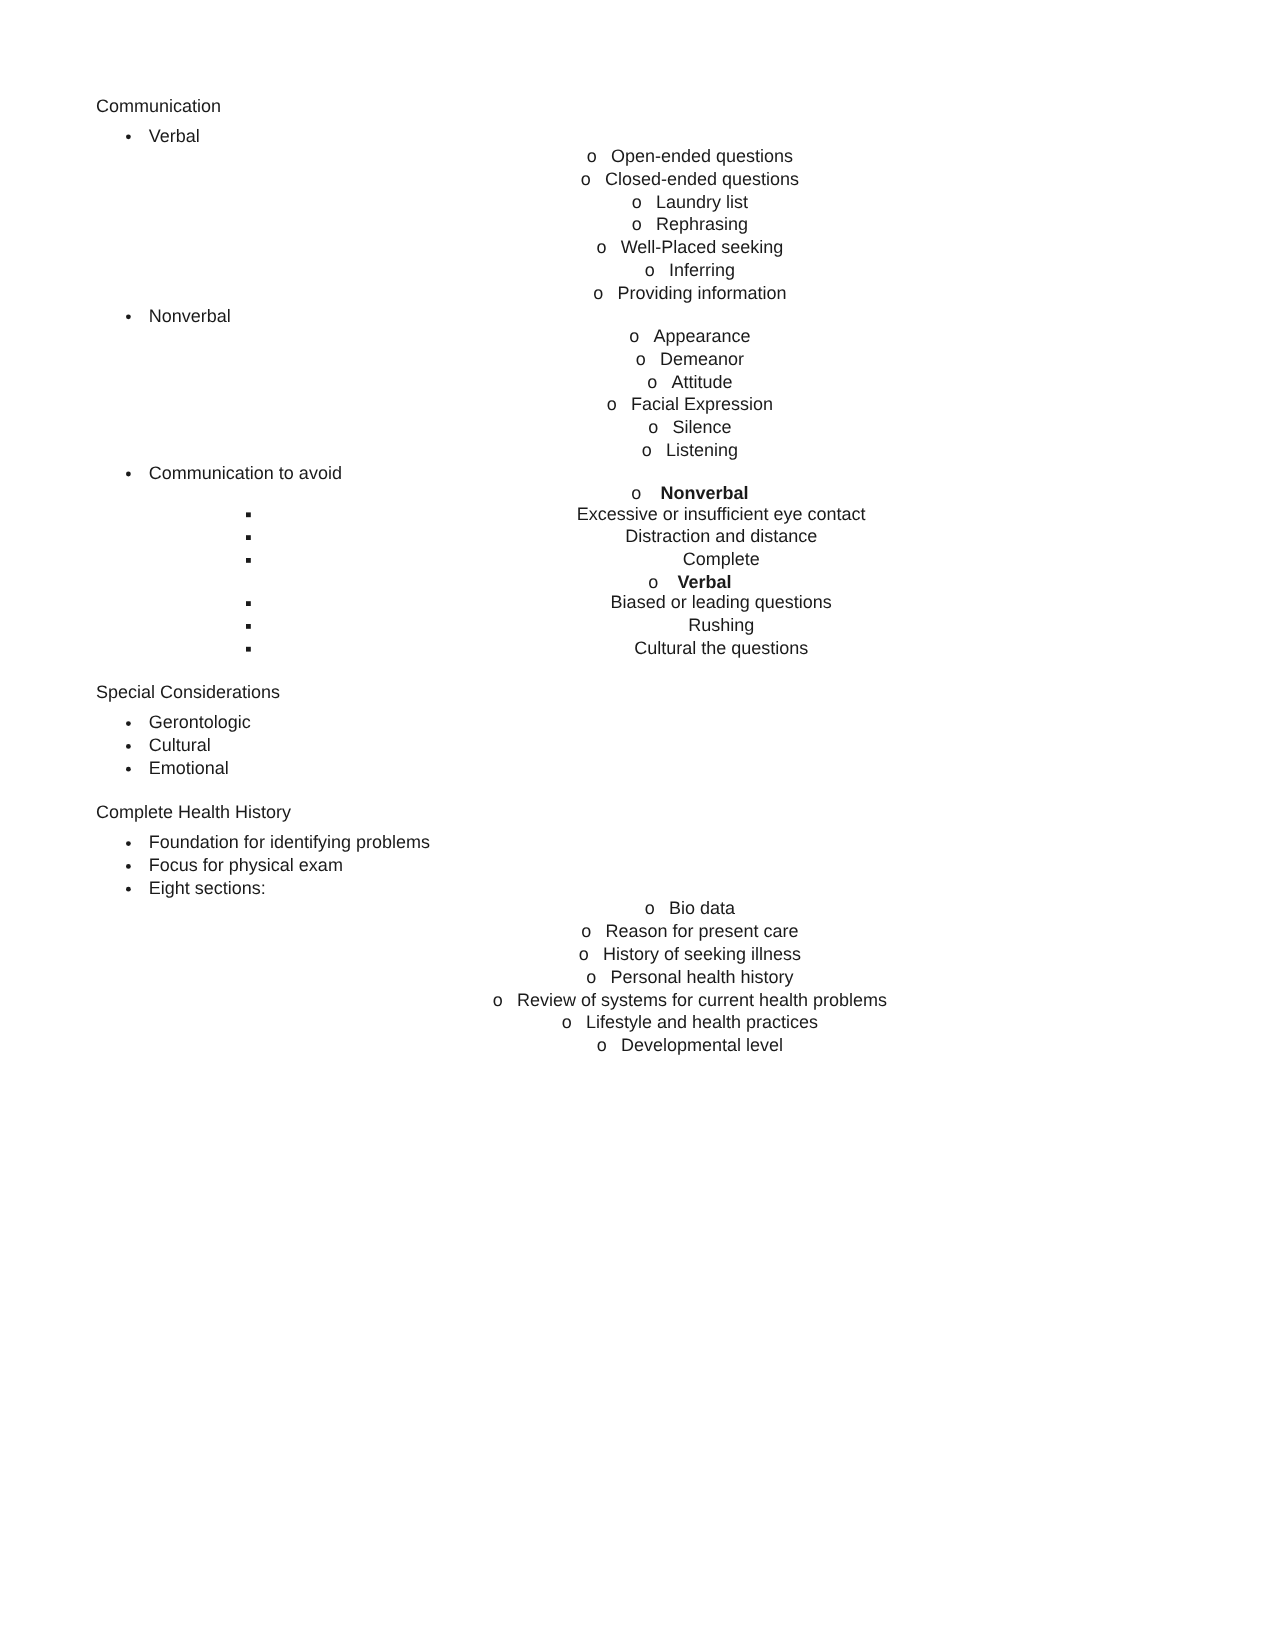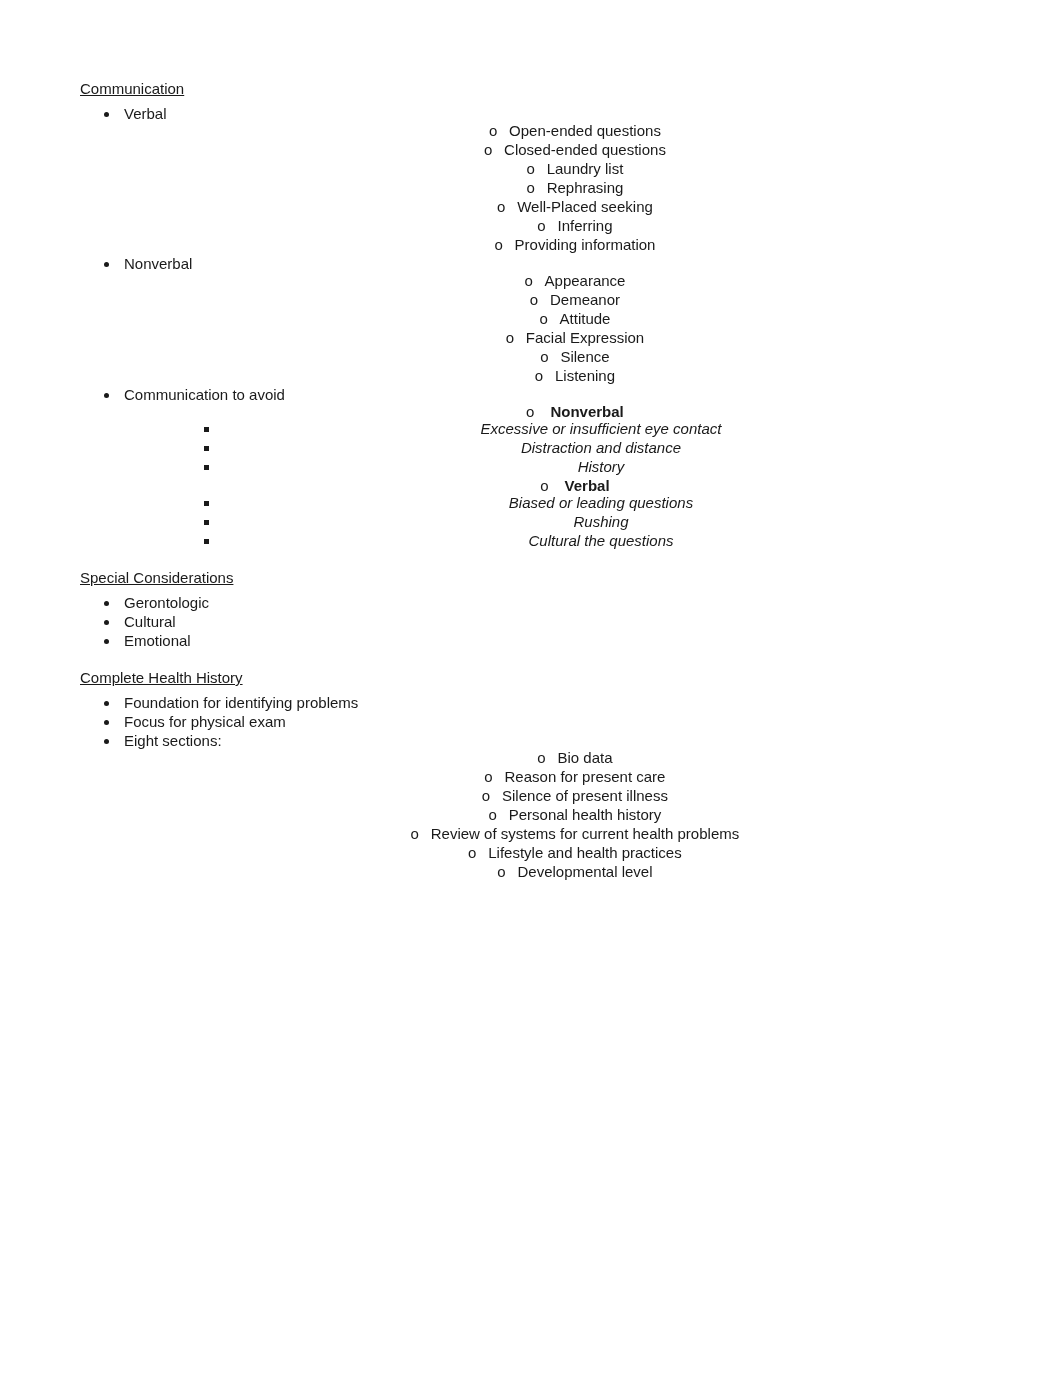--- a/index.html
+++ b/index.html
@@ -16,21 +16,20 @@
       width: 1062px;
       min-height: 1376px;
       padding: 60px 80px;
     }
 
     .section-heading {
       font-size: 15px;
       font-weight: normal;
       margin-bottom: 8px;
       margin-top: 20px;
-      text-decoration: underline;
     }
 
     ul.level1 {
       list-style-type: disc;
       padding-left: 40px;
       margin-bottom: 4px;
     }
 
     ul.level1 > li {
       margin-bottom: 2px;
@@ -55,21 +54,20 @@
       color: #1a1a1a;
     }
 
     ul.level3 {
       list-style-type: square;
       padding-left: 56px;
     }
 
     ul.level3 > li {
       margin-bottom: 2px;
-      font-style: italic;
     }
 
     .bold-item {
       font-weight: bold;
     }
 
     .section-gap {
       margin-top: 12px;
     }
   </style>
@@ -108,21 +106,21 @@
 
     <li>
       <span>Communication to avoid</span>
       <ul class="level2">
 
         <li>
           <span class="bold-item">Nonverbal</span>
           <ul class="level3">
             <li><span>Excessive or insufficient eye contact</span></li>
             <li><span>Distraction and distance</span></li>
-            <li><span>History</span></li>
+            <li><span>Complete</span></li>
           </ul>
         </li>
 
         <li>
           <span class="bold-item">Verbal</span>
           <ul class="level3">
             <li><span>Biased or leading questions</span></li>
             <li><span>Rushing</span></li>
             <li><span>Cultural the questions</span></li>
           </ul>
@@ -144,21 +142,21 @@
 <div class="section-gap">
   <h2 class="section-heading">Complete Health History</h2>
   <ul class="level1">
     <li><span>Foundation for identifying problems</span></li>
     <li><span>Focus for physical exam</span></li>
     <li>
       <span>Eight sections:</span>
       <ul class="level2">
         <li><span>Bio data</span></li>
         <li><span>Reason for present care</span></li>
-        <li><span>Silence of present illness</span></li>
+        <li><span>History of seeking illness</span></li>
         <li><span>Personal health history</span></li>
         <li><span>Review of systems for current health problems</span></li>
         <li><span>Lifestyle and health practices</span></li>
         <li><span>Developmental level</span></li>
       </ul>
     </li>
   </ul>
 </div>
 
 </body></html>

